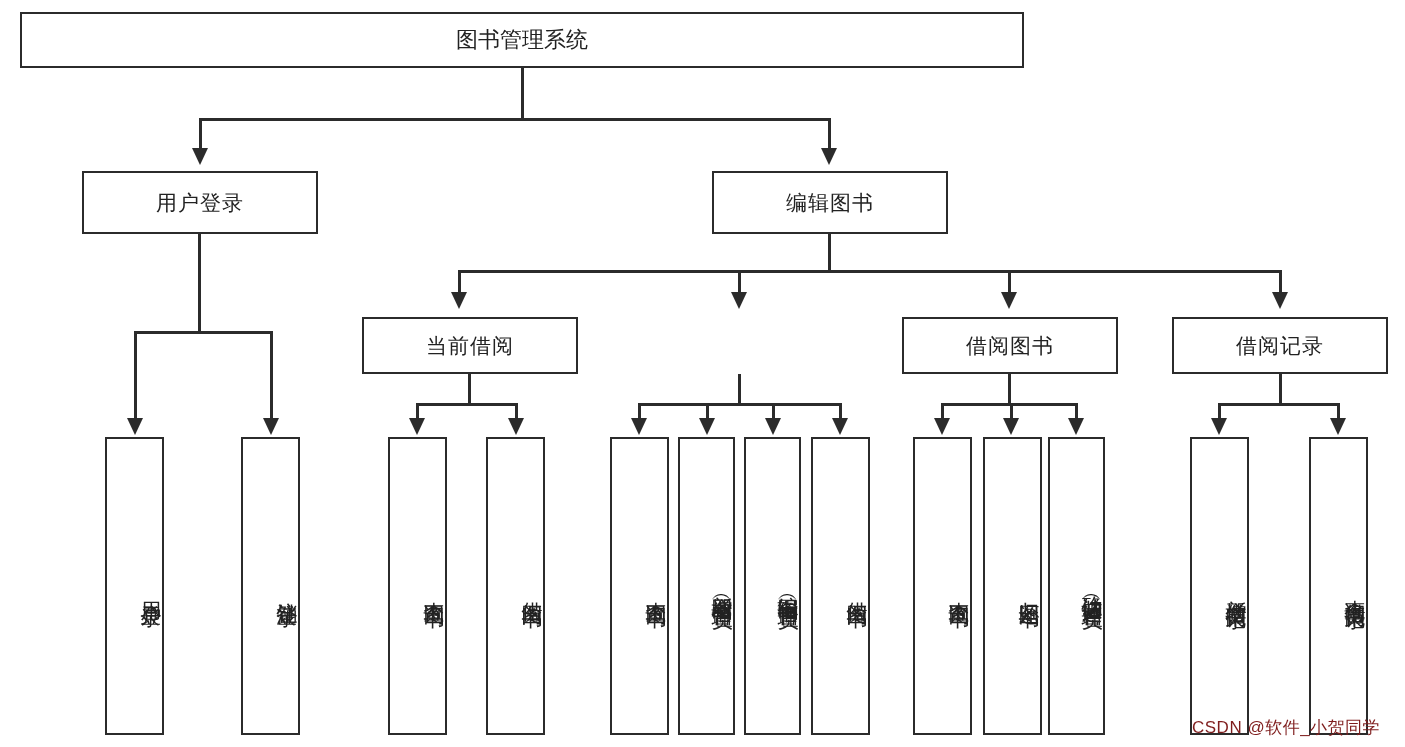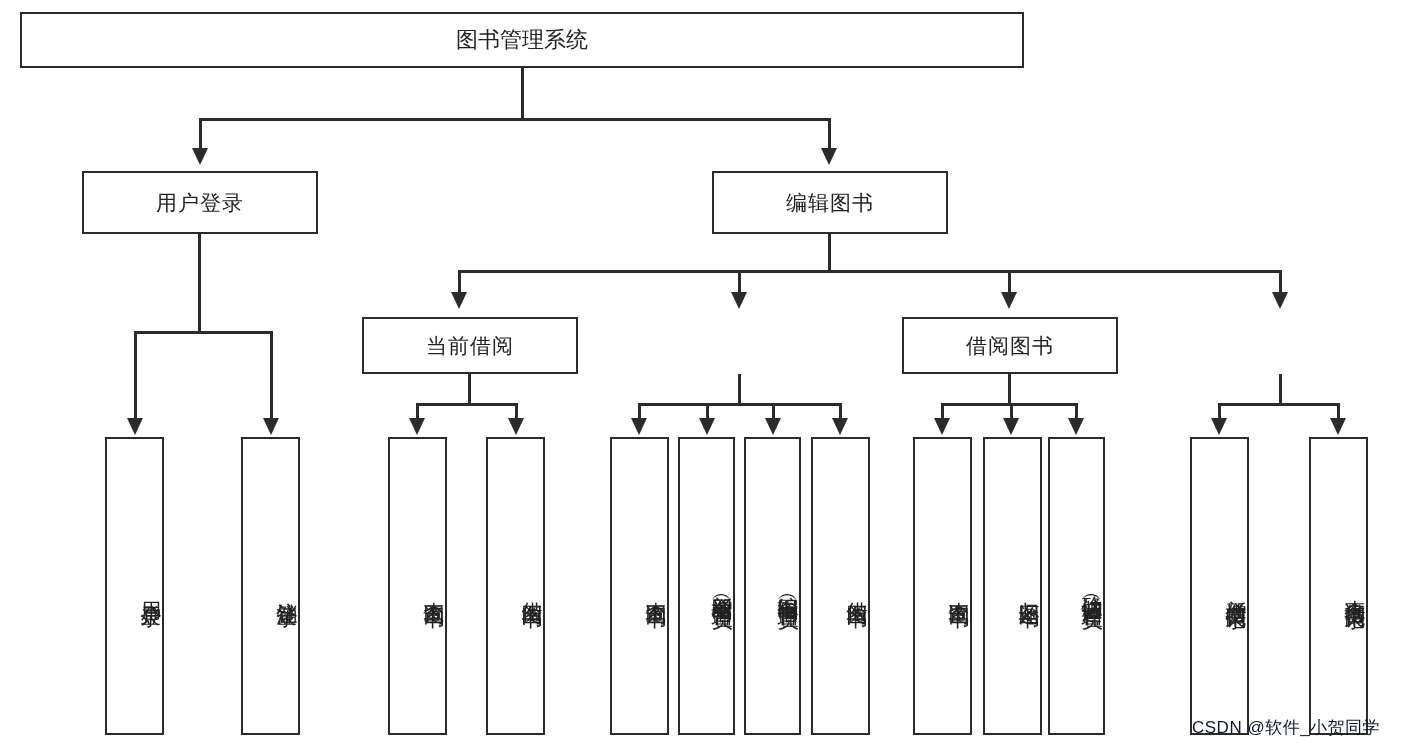--- a/index.html
+++ b/index.html
@@ -49,21 +49,21 @@
     position:absolute;
     width:0;height:0;
     border-left:8px solid transparent;
     border-right:8px solid transparent;
     border-top:17px solid #2b2b2b;
   }
 
   
   #watermark{
     position:absolute;
-    color:#0f172a;
+    color:#7f1d1d;
     font-size:17px;
     white-space:nowrap;
     letter-spacing:0.5px;
   }
 </style>
 </head>
 <body>
 
 <div id="canvas">
 
@@ -105,20 +105,23 @@
   <div class="ln vl" style="left:1008px;top:270px;width:3px;height:24px;"></div>
   <div class="arrow" style="left:1001px;top:292px;"></div>
   <div class="ln vl" style="left:1279px;top:270px;width:3px;height:24px;"></div>
   <div class="arrow" style="left:1272px;top:292px;"></div>
 
   <div class="node horiz" style="left:362px;top:317px;width:216px;height:57px;">
     <span>当前借阅</span>
   </div>
   <div class="node horiz" style="left:902px;top:317px;width:216px;height:57px;">
     <span>借阅图书</span>
+  </div>
+  <div class="node horiz" style="left:1172px;top:317px;width:216px;height:57px;">
+    <span>借阅记录</span>
   </div>
 
   <div class="ln vl" style="left:468px;top:374px;width:3px;height:31px;"></div>
   <div class="ln hl" style="left:416px;top:403px;width:102px;height:3px;"></div>
   <div class="ln vl" style="left:416px;top:403px;width:3px;height:17px;"></div>
   <div class="arrow" style="left:409px;top:418px;"></div>
   <div class="ln vl" style="left:515px;top:403px;width:3px;height:17px;"></div>
   <div class="arrow" style="left:508px;top:418px;"></div>
 
   <div class="ln vl" style="left:738px;top:374px;width:3px;height:31px;"></div>

